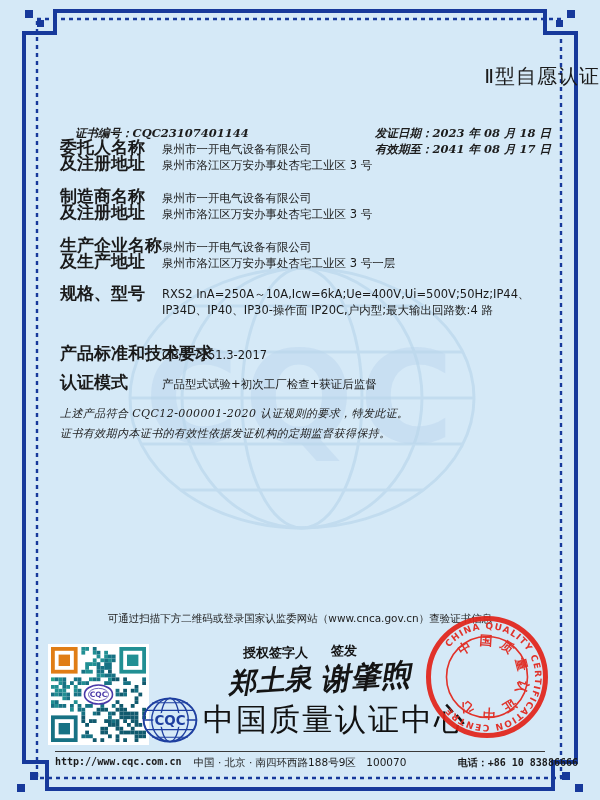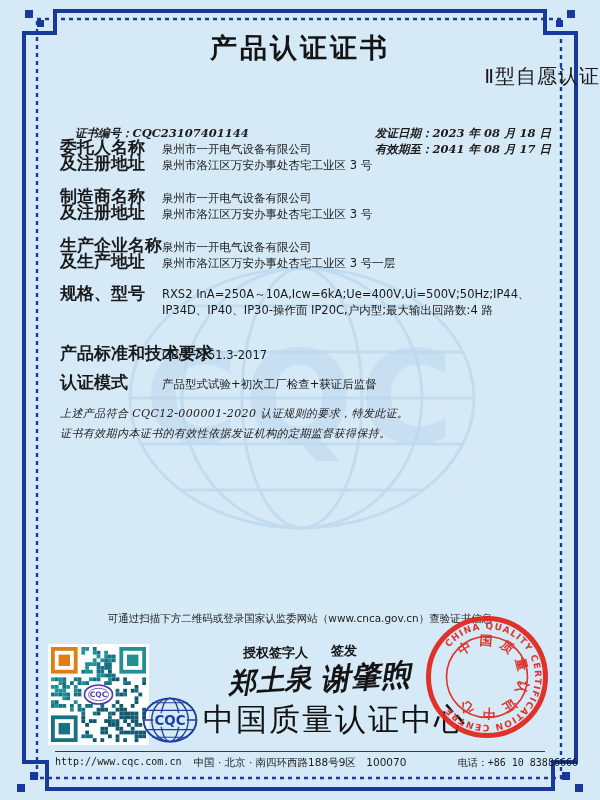--- a/index.html
+++ b/index.html
@@ -22,21 +22,21 @@
   .spec{line-height:15.5px;}
   .stmt{position:absolute;left:60px;font-family:"DejaVu Serif","Liberation Serif",serif;
         font-style:italic;font-size:11px;color:#222;letter-spacing:0.4px;}
   .hint{left:0;right:0;top:612px;text-align:center;font-size:10.5px;color:#222;}
   .signlabel{font-size:13px;font-weight:bold;color:#141414;}
   .signature{font-style:italic;font-weight:bold;color:#141414;transform:rotate(-4deg);
              font-family:"DejaVu Serif","Liberation Serif",serif;}
   .orgname{left:203px;top:699px;font-size:31px;color:#111;letter-spacing:2px;font-weight:500;}
   .rule{left:55px;top:751px;width:490px;height:1px;background:#3a3a3a;}
   .foot{top:756px;font-size:10px;color:#1a1a1a;}
-  .mono{font-family:"DejaVu Sans Mono","Liberation Mono",monospace;}
+  .mono{font-family:"DejaVu Sans Mono","Liberation Mono",monospace;font-weight:bold;}
   .footaddr{left:0;right:0;text-align:center;font-size:10.5px;}
 </style>
 </head>
 <body>
 
 <div class="page">
 
   <svg class="overlay" width="600" height="800" viewBox="0 0 600 800">
     <text x="302" y="442" text-anchor="middle" font-size="128" font-weight="bold" letter-spacing="6" fill="#c5ddf1" fill-opacity="0.85">CQC</text>
     <g stroke="#b9d6eb" stroke-width="3" fill="none" opacity="0.65">
@@ -59,21 +59,20 @@
         <rect x="37" y="20" width="7" height="7"></rect>
       <rect x="567" y="10" width="8" height="8"></rect>
         <rect x="556" y="20" width="7" height="7"></rect>
       <rect x="30" y="772" width="8" height="8"></rect>
         <rect x="17" y="784" width="8" height="8"></rect>
       <rect x="562" y="772" width="8" height="8"></rect>
         <rect x="575" y="784" width="8" height="8"></rect>
     </g>
   </svg>
 
-  <div class="abs title">产品认证证书</div>
   <div class="abs subtitle">Ⅱ型自愿认证</div>
 
   <div class="abs kai certno">
     <span>证书编号：</span><span>CQC23107401144</span>
   </div>
   <div class="abs kai dates">
     <div><span>发证日期：</span><span>2023 年 08 月 18 日</span></div>
     <div><span>有效期至：</span><span>2041 年 08 月 17 日</span></div>
   </div>
 

